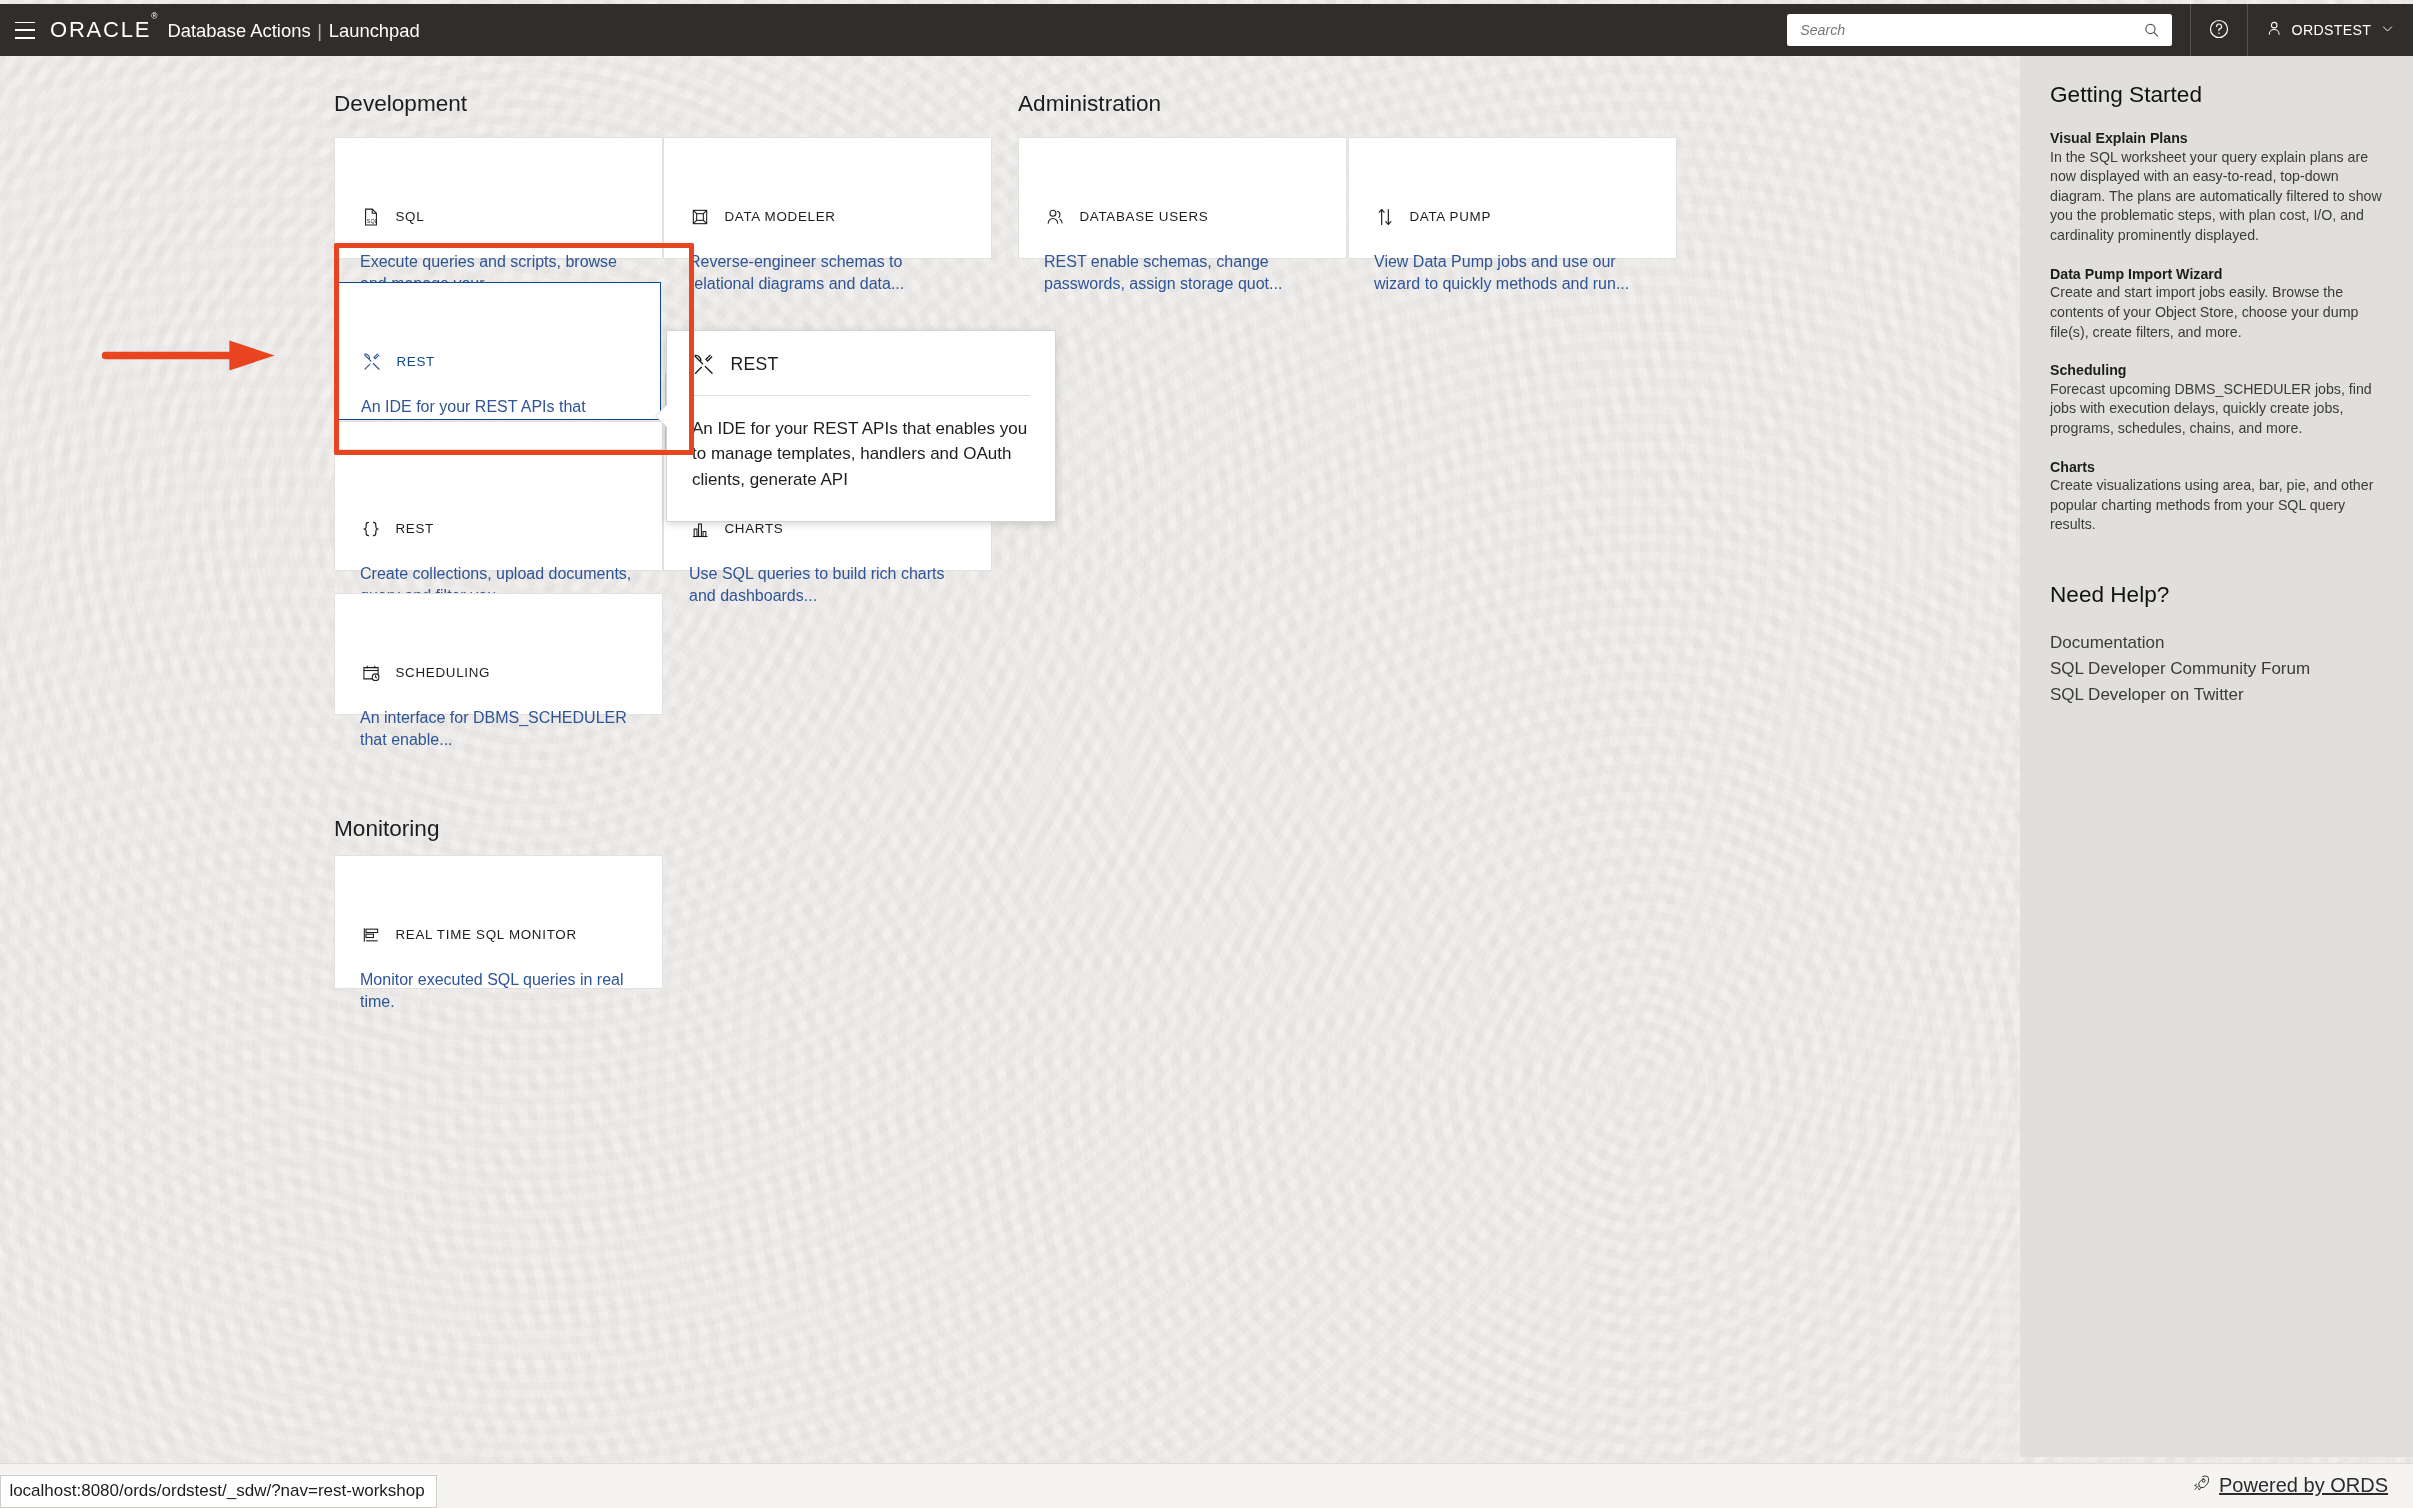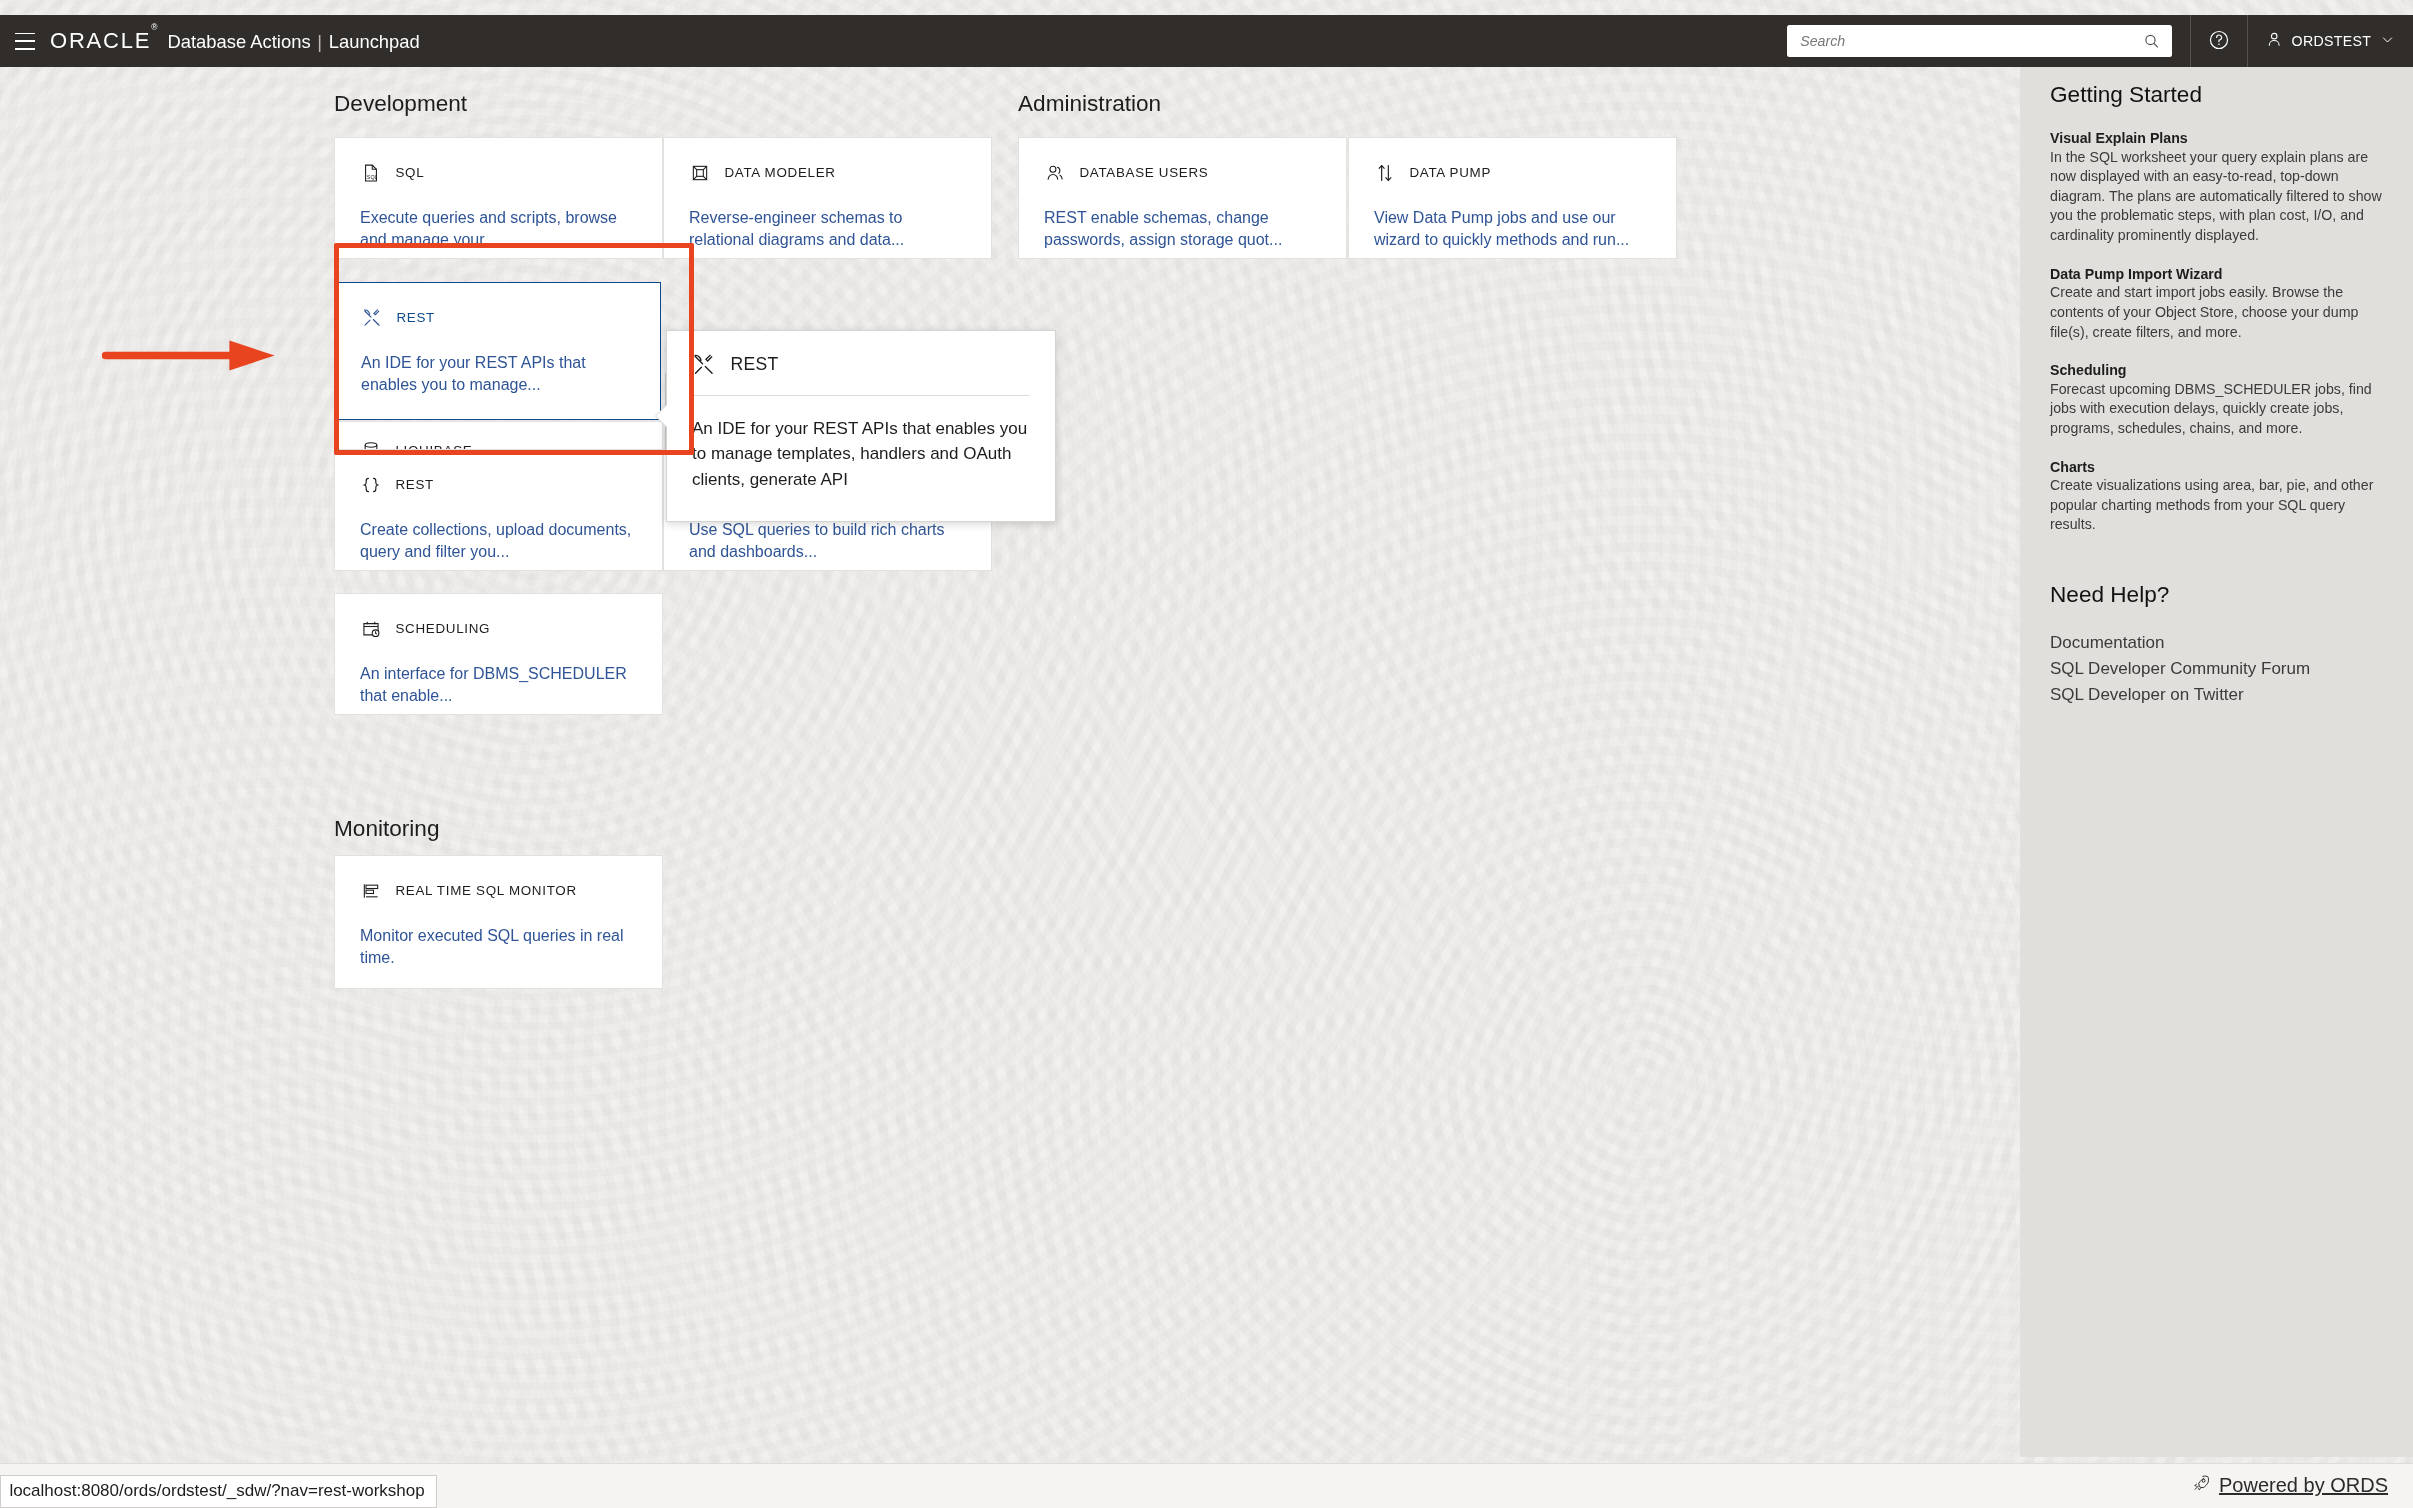--- a/index.html
+++ b/index.html
@@ -22,21 +22,21 @@
       repeating-radial-gradient(circle at 22% 34%, rgba(0,0,0,0.016) 0 7.5px, rgba(255,255,255,0.02) 7.5px 15px),
       repeating-radial-gradient(circle at 68% 72%, rgba(0,0,0,0.014) 0 9.2px, rgba(255,255,255,0.02) 9.2px 18.4px),
       repeating-radial-gradient(circle at 85% 18%, rgba(0,0,0,0.013) 0 8.4px, rgba(255,255,255,0.02) 8.4px 17px),
       repeating-radial-gradient(circle at 12% 88%, rgba(0,0,0,0.013) 0 10px, rgba(255,255,255,0.02) 10px 20px);
     overflow: hidden;
   }
 
   
   #header {
     position: absolute;
-    top: 15px; left: 0;
+    top: 4px; left: 0;
     width: 2413px;
     height: 52px;
     background: #312D2A;
     display: flex;
     align-items: center;
     z-index: 40;
   }
   .hamburger {
     width: 20px; height: 17px;
     margin-left: 15px; margin-right: 15px;
@@ -123,21 +123,21 @@
     position: absolute;
   }
 
   .card {
     position: absolute;
     background: #fff;
     border: 0.8px solid #e3e1de;
     padding: 23.5px 25px 0 25px;
   }
   .card.selected { border: 1.7px solid #0C4A8A; }
-  .card-head { display: flex; align-items: center; gap: 13.4px; }
+  .card-head { display: flex; align-items: center; gap: 13.4px; margin-top: 44px; }
   .card-icon { width: 22px; height: 22px; flex: 0 0 22px; display:flex; align-items:center; justify-content:center;}
   .card-title {
     font-size: 13.4px;
     letter-spacing: 0.7px;
     color: #1d1d1d;
   }
   .card.selected .card-title { color: #0C4A8A; }
   .card-desc {
     margin-top: 23.5px;
     font-size: 16px;

